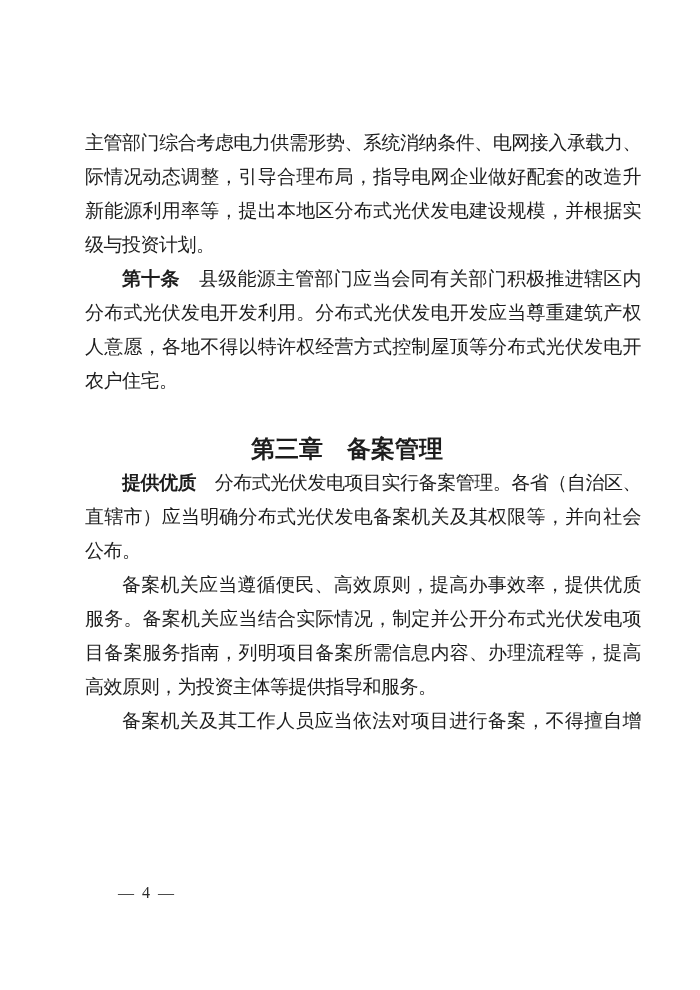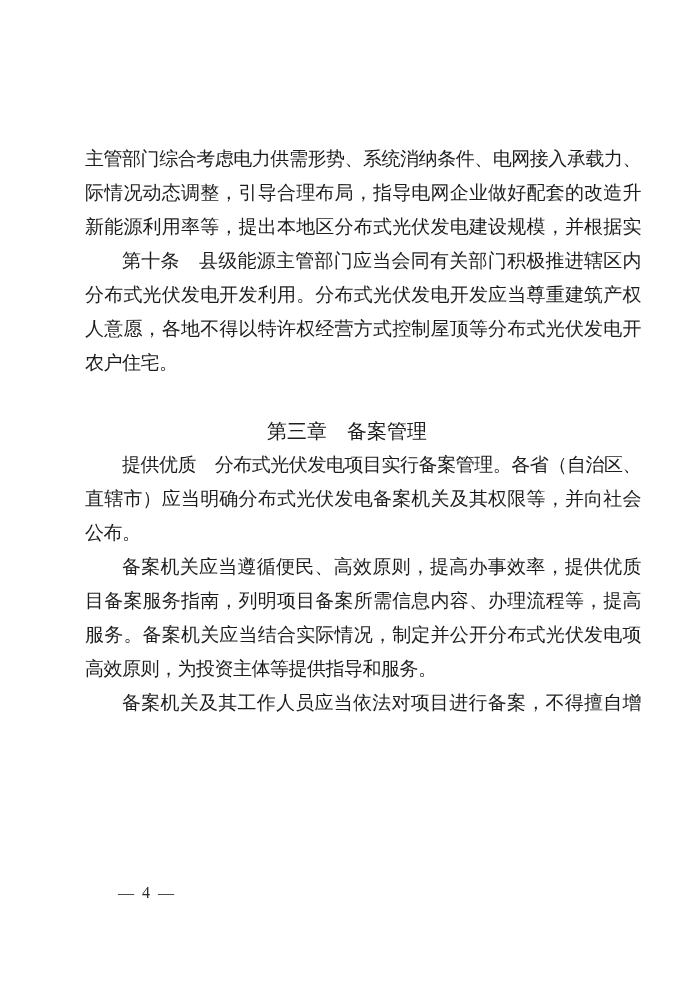--- a/index.html
+++ b/index.html
@@ -13,35 +13,34 @@
     color: #1d1d1d;
   }
   .body-column {
     position: absolute;
     left: 85px;
     top: 126px;
     width: 556px;
     font-size: 19px;
     line-height: 34px;
     letter-spacing: -0.5px;
-    margin-top: 16px;
   }
   .para { margin: 0; }
   .line {
     height: 34px;
     overflow: hidden;
     text-align: justify;
   }
   .line.fill { text-align-last: justify; }
   .line.indent { padding-left: 37px; }
-  .line b { font-weight: normal; }
+  .line b { font-weight: bold; }
   .heading {
     height: 34px;
-    font-weight: normal;
-    font-size: 20px;
+    font-weight: bold;
+    font-size: 24px;
     letter-spacing: 0;
     text-align: center;
     transform: translateX(-16px);
   }
   .spacer { height: 34px; }
   .page-number {
     position: absolute;
     left: 118px;
     top: 884px;
     font-family: "Liberation Serif", "DejaVu Serif", serif;
@@ -53,38 +52,39 @@
 </style>
 </head>
 <body>
 
 <div class="page">
   <main class="body-column">
       <div class="para">
         <div class="line fill">主管部门综合考虑电力供需形势、系统消纳条件、电网接入承载力、</div>
         <div class="line fill">际情况动态调整，引导合理布局，指导电网企业做好配套的改造升</div>
         <div class="line fill">新能源利用率等，提出本地区分布式光伏发电建设规模，并根据实</div>
+        <div class="line">级与投资计划。</div>
       </div>
       <div class="para">
         <div class="line fill indent"><b>第十条</b>　县级能源主管部门应当会同有关部门积极推进辖区内</div>
         <div class="line fill">分布式光伏发电开发利用。分布式光伏发电开发应当尊重建筑产权</div>
         <div class="line fill">人意愿，各地不得以特许权经营方式控制屋顶等分布式光伏发电开</div>
         <div class="line">农户住宅。</div>
       </div>
       <div class="spacer"></div>
       <div class="heading">第三章　备案管理</div>
       <div class="para">
         <div class="line fill indent"><b>提供优质</b>　分布式光伏发电项目实行备案管理。各省（自治区、</div>
         <div class="line fill">直辖市）应当明确分布式光伏发电备案机关及其权限等，并向社会</div>
         <div class="line">公布。</div>
       </div>
       <div class="para">
         <div class="line fill indent">备案机关应当遵循便民、高效原则，提高办事效率，提供优质</div>
+        <div class="line fill">服务。备案机关应当结合实际情况，制定并公开分布式光伏发电项</div>
         <div class="line fill">目备案服务指南，列明项目备案所需信息内容、办理流程等，提高</div>
-        <div class="line fill">服务。备案机关应当结合实际情况，制定并公开分布式光伏发电项</div>
         <div class="line">高效原则，为投资主体等提供指导和服务。</div>
       </div>
       <div class="para">
         <div class="line fill indent">备案机关及其工作人员应当依法对项目进行备案，不得擅自增</div>
       </div>
     </main>
   <div class="page-number">— 4 —</div>
 </div>
 
 </body></html>

